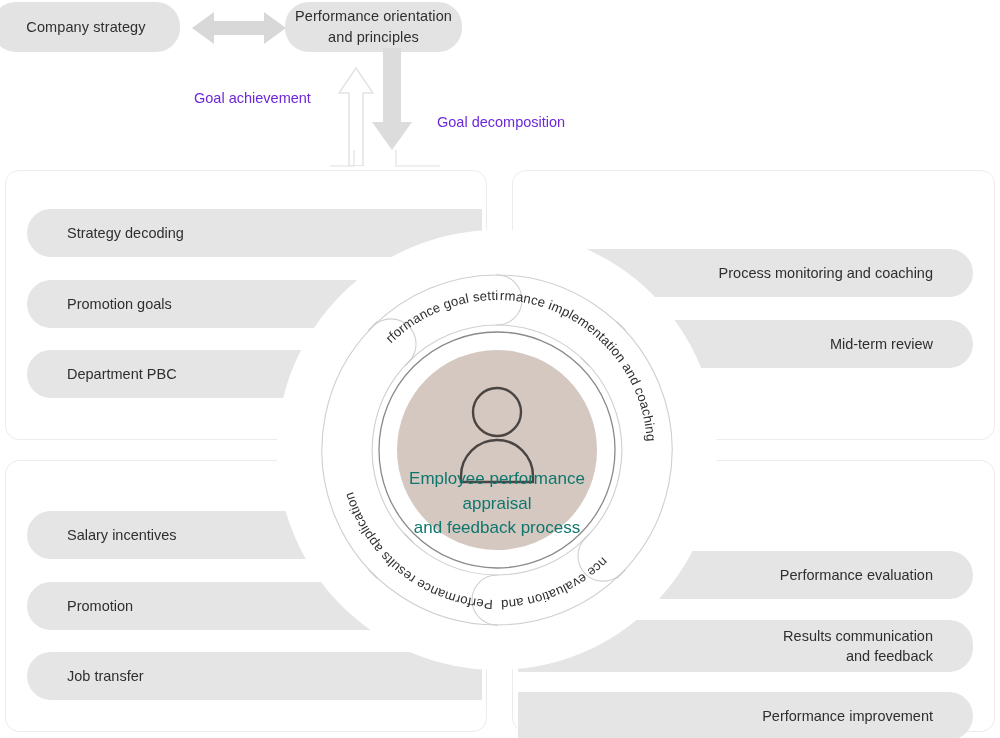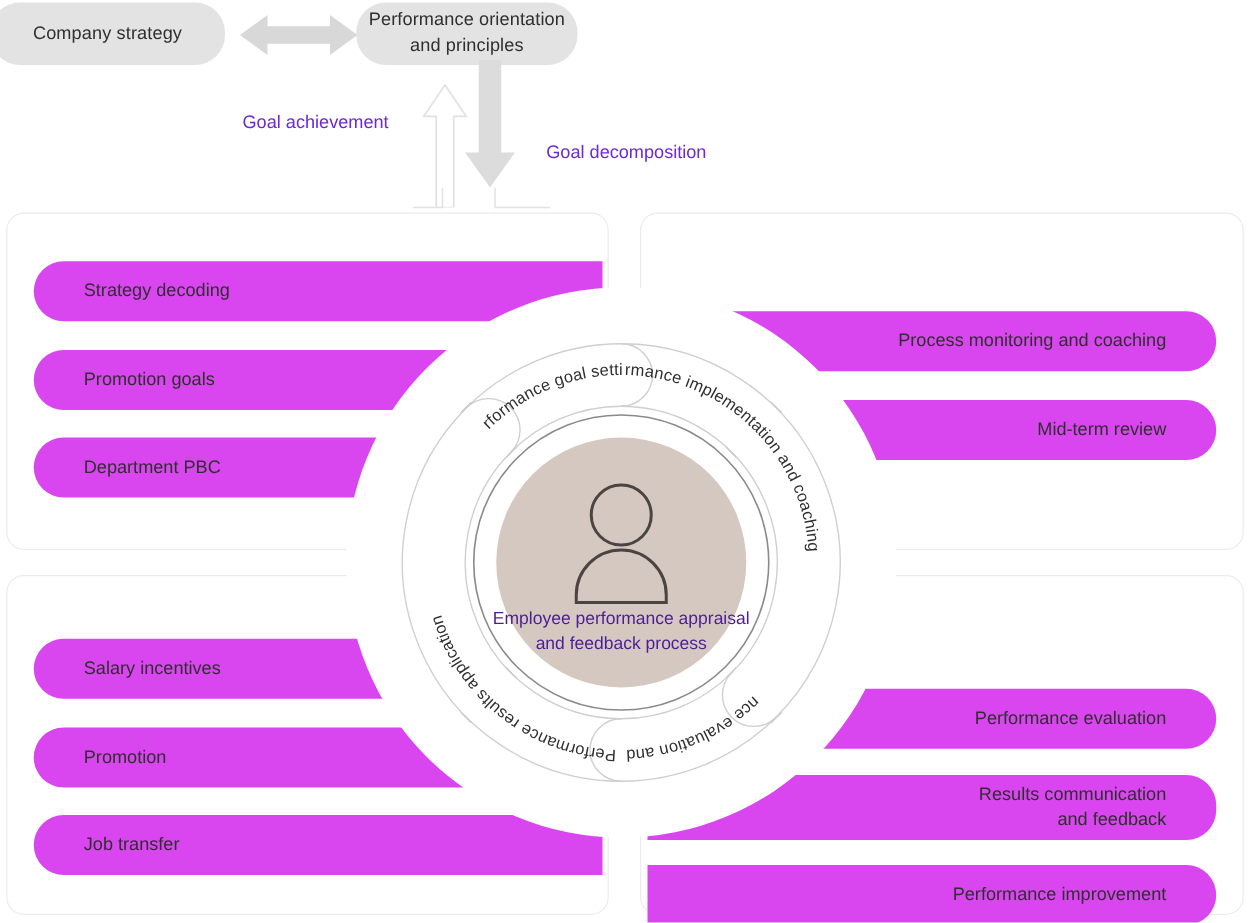--- a/index.html
+++ b/index.html
@@ -48,21 +48,21 @@
   }
   #panel-tl{left:5px;  top:170px; width:482px; height:270px;}
   #panel-tr{left:512px;top:170px; width:483px; height:270px;}
   #panel-bl{left:5px;  top:460px; width:482px; height:272px;}
   #panel-br{left:512px;top:460px; width:483px; height:272px;}
 
   
   .bar{
     position:absolute;
     height:48px;
-    background:#d946ef;
+    background:#e5e5e5;
     display:flex;
     align-items:center;
     font-size:14.5px;
     color:#2f2f2f;
     box-sizing:border-box;
     line-height:1.38;
   }
   .bar.left{
     left:27px;width:455px;
     border-radius:24px 0 0 24px;
@@ -99,23 +99,23 @@
     left:277px;top:230px;
     width:440px;height:440px;
     display:flex;
     align-items:center;
     justify-content:center;
     pointer-events:none;
   }
   #center-caption .cap{
     margin-top:108px;
     text-align:center;
-    font-size:14px;
+    font-size:17px;
     line-height:1.45;
-    color:#4c1d95;
+    color:#0f766e;
     width:230px;
   }
 </style>
 </head>
 <body>
 
 <div id="stage">
 
   <div class="topbox" id="box-company">
     <span>Company strategy</span>

